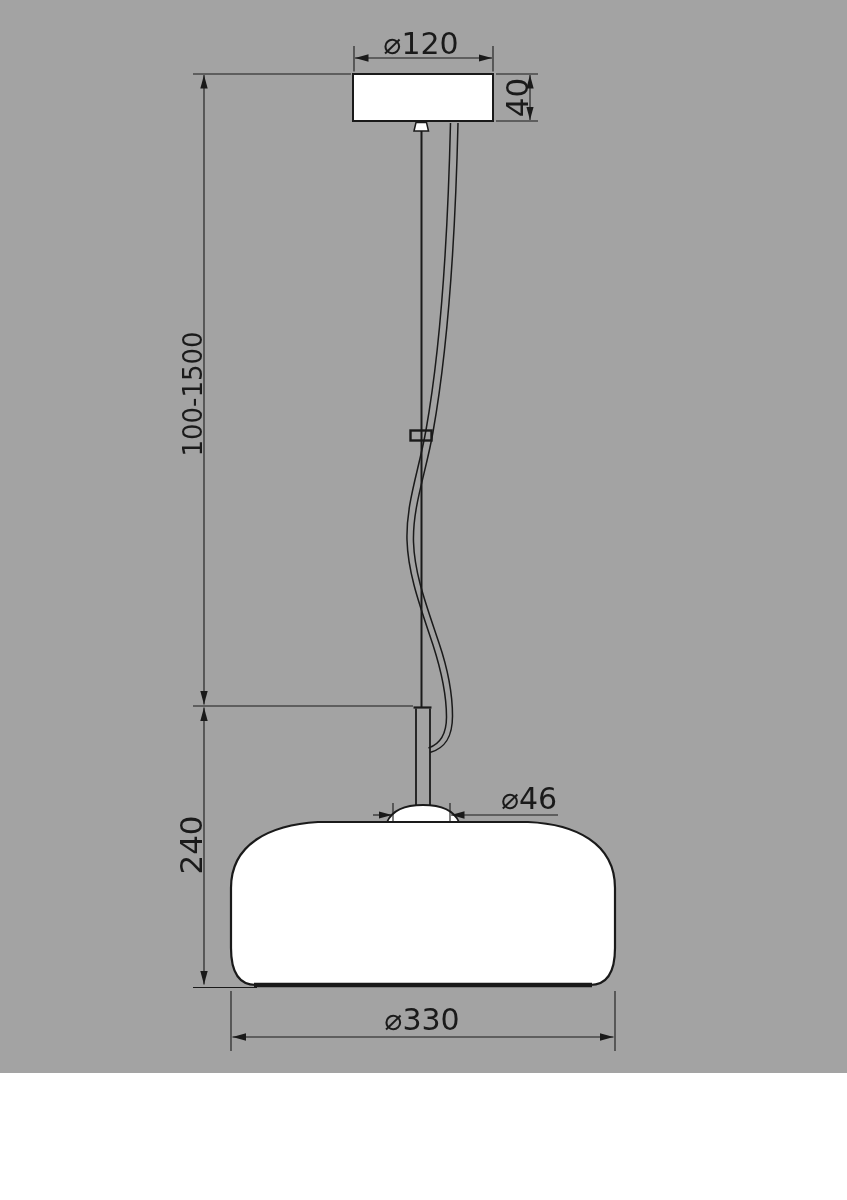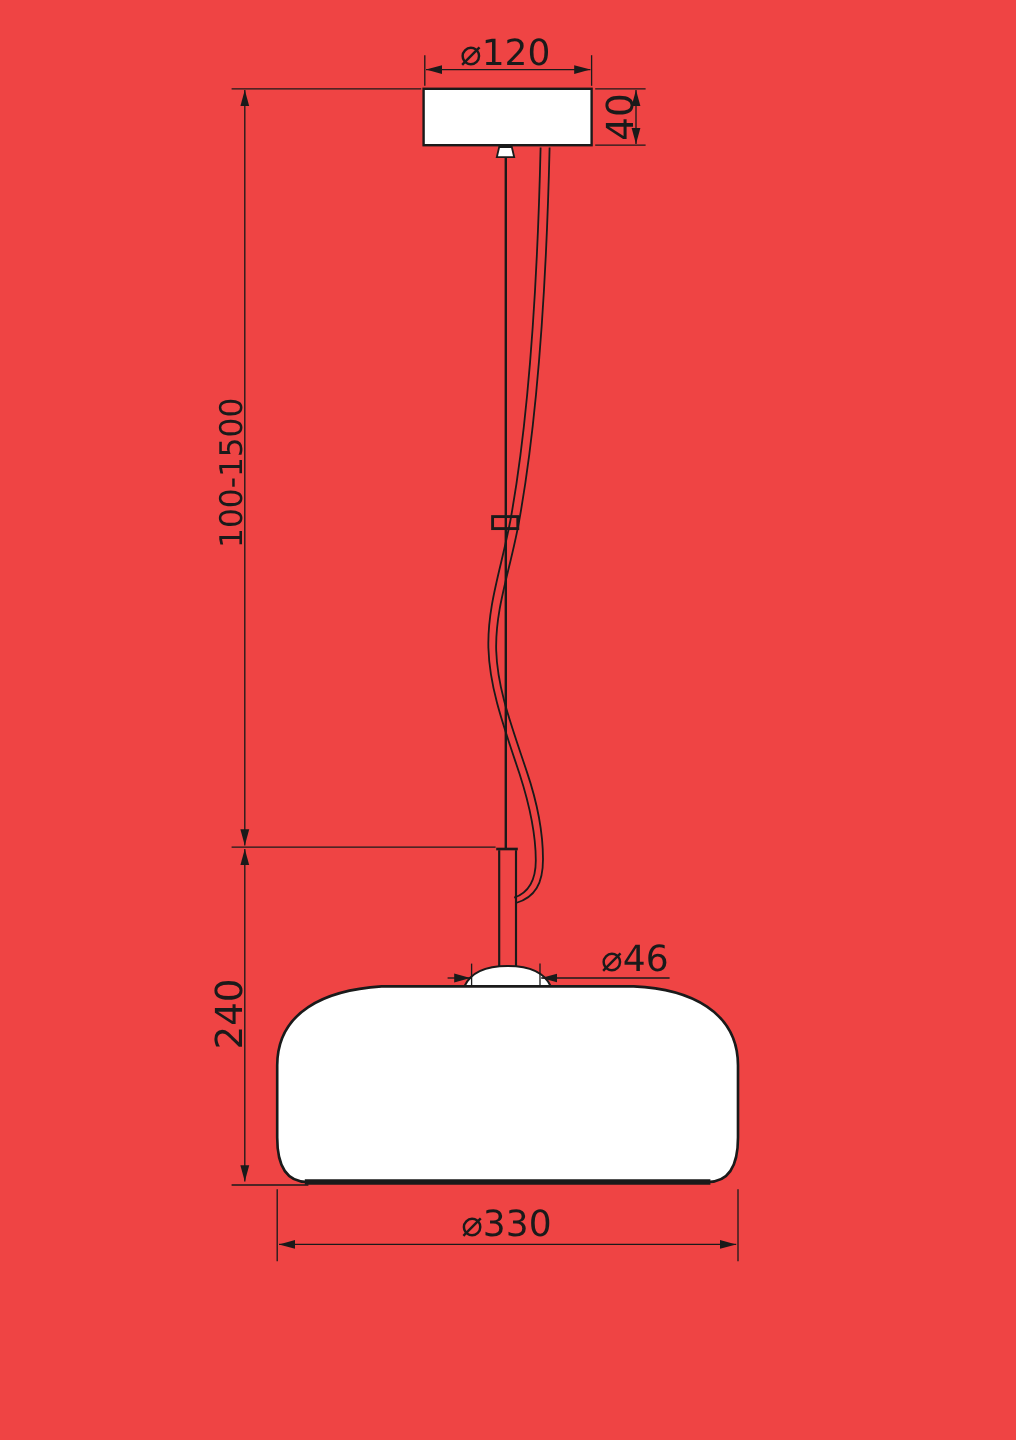--- a/index.html
+++ b/index.html
@@ -1,19 +1,19 @@
 <!DOCTYPE html>
 <html><head>
 <meta charset="utf-8">
 <style>
   html,body{margin:0;padding:0;background:#ffffff;}
   .stage{
     position:relative;
-    width:847px;height:1200px;
-    background:#ef4444;
+    width:847px;height:1073px;
+    background:#a3a3a3;
     overflow:hidden;
   }
   svg{display:block;}
   .dim-label{
     font-family:"DejaVu Sans","Liberation Sans",sans-serif;
     fill:#1a1a1a;
   }
   .f30{font-size:30px;}
   .f31{font-size:31px;}
   .f26{font-size:26px;}

